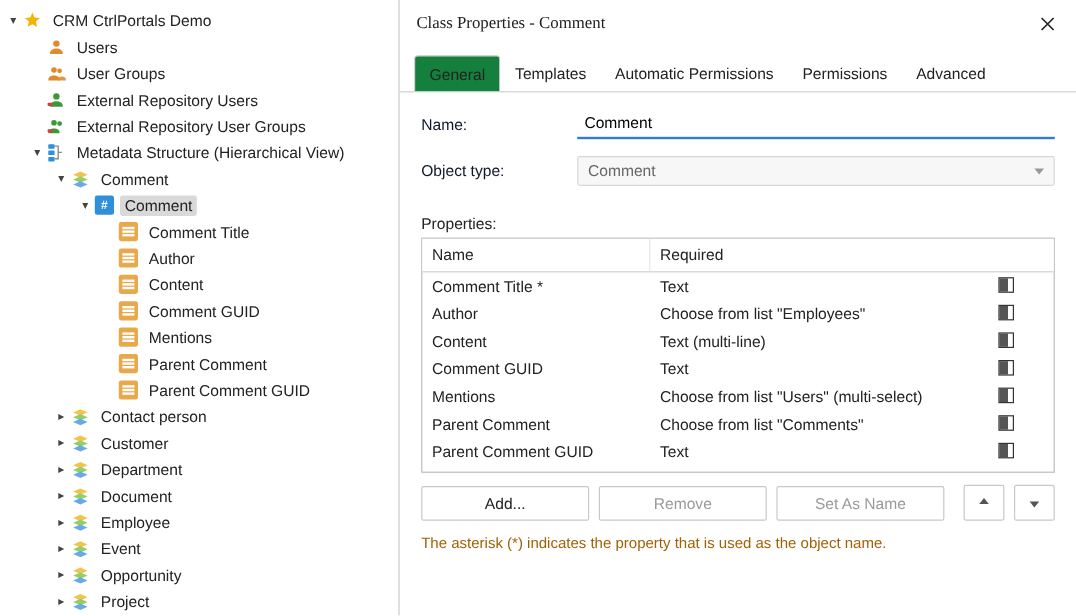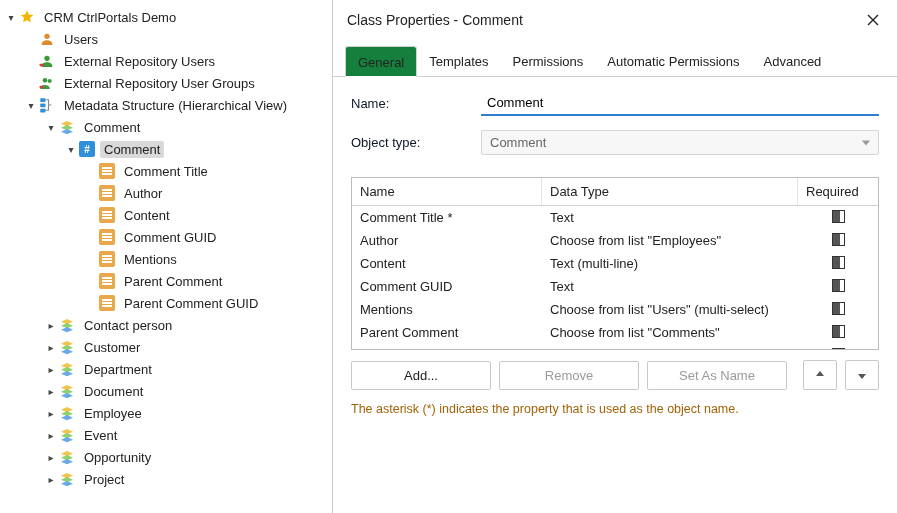--- a/index.html
+++ b/index.html
@@ -82,20 +82,21 @@
     flex-direction:column;
     position:relative;
   }
   .dialog-title-bar {
     display:flex;
     align-items:center;
     padding:10px 14px 6px 14px;
   }
   .dialog-title {
     font-size:14px;
+    font-family:Liberation Serif, serif;
   }
   .dialog-close {
     margin-left:auto;
     width:20px;height:20px;
     display:flex;align-items:center;justify-content:center;
     cursor:pointer;
   }
   .tabs {
     display:flex;
     border-bottom:1px solid #d0d0d0;
@@ -152,21 +153,21 @@
     width:0;height:0;
     border-left:4px solid transparent;
     border-right:4px solid transparent;
     border-top:5px solid #999;
     transform:translateY(-50%);
   }
   .props-label { margin:2px 18px 4px 18px; }
   .props-table-wrap {
     margin:0 18px;
     border:1px solid #bcbcbc;
-    height:173px;
+    height:196px;
     display:flex;
     flex-direction:column;
   }
   .props-header {
     display:flex;
     border-bottom:1px solid #d0d0d0;
     background:#fff;
   }
   .props-header div {
     padding:6px 8px;
@@ -244,20 +245,32 @@
     <span class="indent" style="width:34px"></span>
     <span class="icon user-icon">
       <svg viewBox="0 0 24 24">
           <circle cx="12" cy="8" r="4" fill="#e08a2c"></circle>
           <path fill="#e08a2c" d="M4 20c0-4 4-6 8-6s8 2 8 6v1H4z"></path>
         </svg>
     </span>
     <span class="tree-label">Users</span>
   </div>
 
+  <div class="tree-row">
+    <span class="indent" style="width:34px"></span>
+    <span class="icon group-icon">
+      <svg viewBox="0 0 24 24">
+          <circle cx="9" cy="8" r="3.5" fill="#e08a2c"></circle>
+          <circle cx="16" cy="9" r="3" fill="#e08a2c"></circle>
+          <path fill="#e08a2c" d="M2 20c0-3.5 3.5-5 7-5s7 1.5 7 5v1H2z"></path>
+          <path fill="#e08a2c" d="M14 20c0-2 2-4 5-4s5 2 5 4v1h-10z" opacity=".9"></path>
+        </svg>
+    </span>
+    <span class="tree-label">User Groups</span>
+  </div>
 
   <div class="tree-row">
     <span class="indent" style="width:34px"></span>
     <span class="icon ext-user-icon">
       <svg viewBox="0 0 24 24">
           <circle cx="12" cy="8" r="4" fill="#3a9a3a"></circle>
           <path fill="#3a9a3a" d="M4 20c0-4 4-6 8-6s8 2 8 6v1H4z"></path>
           <rect x="1" y="16" width="6" height="4" rx="1" fill="#d04040"></rect>
         </svg>
     </span>
@@ -482,43 +495,43 @@
     <span class="dialog-close">
       <svg width="14" height="14" viewBox="0 0 14 14">
           <path stroke="#222" stroke-width="1.4" d="M2 2l10 10M12 2L2 12"></path>
         </svg>
     </span>
   </div>
 
   <div class="tabs">
     <div class="tab active">General</div>
     <div class="tab">Templates</div>
+    <div class="tab">Automatic Permissions</div>
     <div class="tab">Permissions</div>
-    <div class="tab">Automatic Permissions</div>
     <div class="tab">Advanced</div>
   </div>
 
   <div class="form-area">
     <div class="form-row">
       <span class="form-label">Name:</span>
       <input class="text-input" value="Comment" style="">
     </div>
     <div class="form-row">
       <span class="form-label">Object type:</span>
       <div class="select-box">
         <span>Comment</span>
       </div>
     </div>
   </div>
 
+  <div class="props-label">Properties:</div>
 
   <div class="props-table-wrap">
     <div class="props-header">
       <div class="col-name">Name</div>
-      <div class="col-type">Data Type</div>
       <div class="col-req">Required</div>
     </div>
     <div class="props-body" id="props-body">
         <div class="prow">
           <div class="col-name">Comment Title *</div>
           <div class="col-type">Text</div>
           <div class="col-req">
             <span class="req-chk"></span>
           </div>
         </div>

